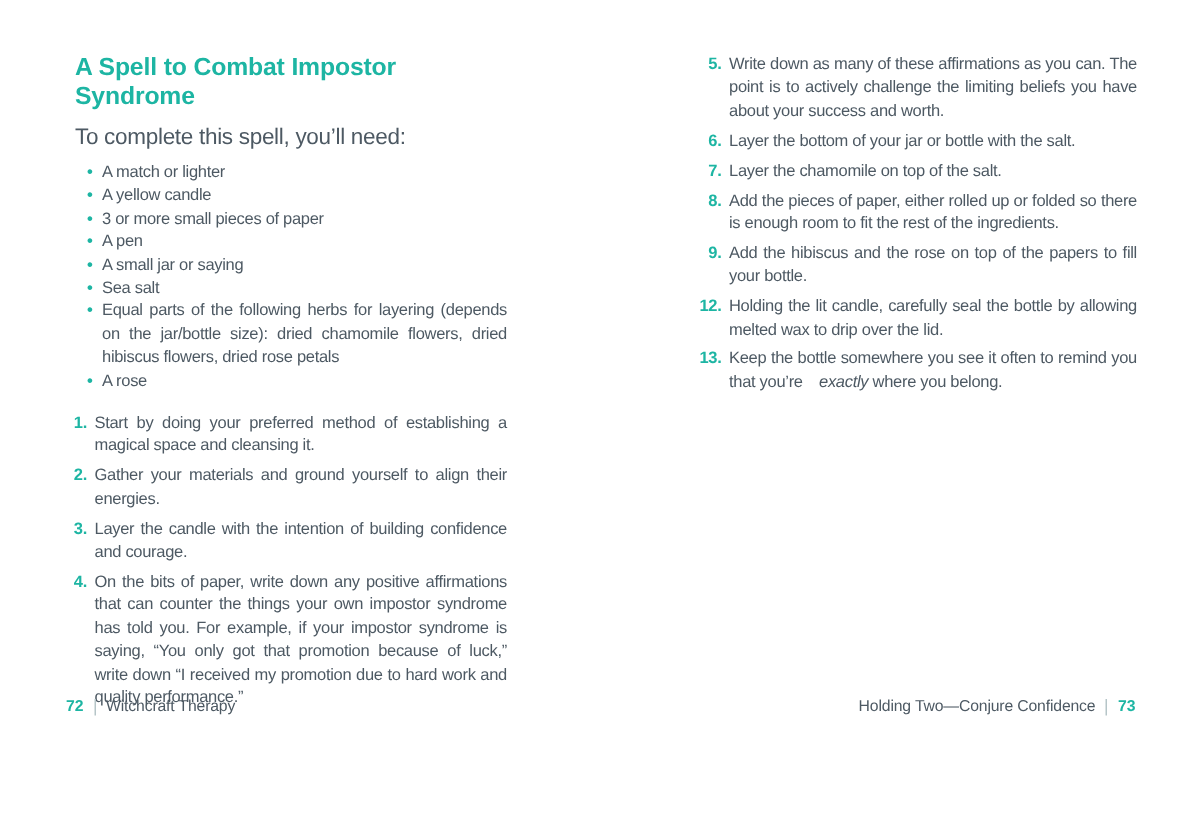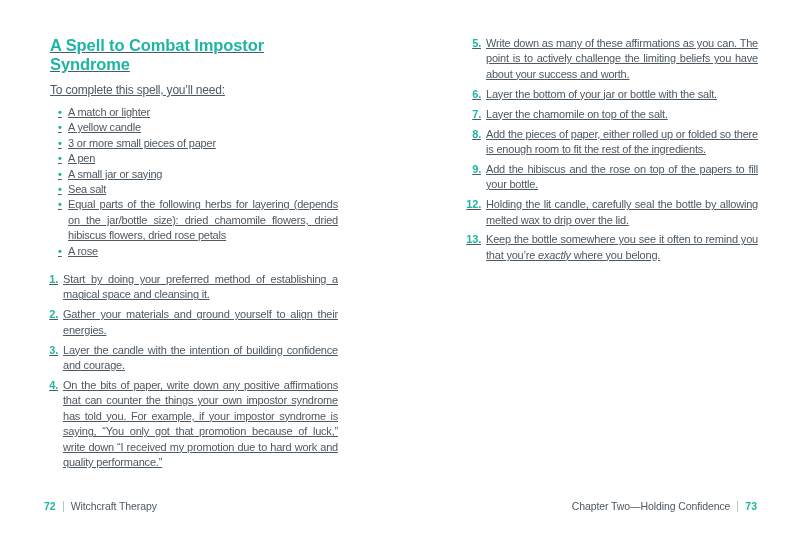--- a/index.html
+++ b/index.html
@@ -11,33 +11,33 @@
   * { box-sizing: border-box; }
   html, body { margin: 0; padding: 0; }
   body {
     width: 800px; height: 546px;
     background: var(--color-background);
     font-family: "Liberation Sans", sans-serif;
     color: var(--color-body-text);
     position: relative;
     overflow: hidden;
   }
-  .col { position: absolute; top: 36px; text-decoration: underline; }
+  .col { position: absolute; top: 36px; }
   .col-left  { left: 44px;  width: 294px; }
   .col-right { left: 460px; width: 298px; }
 
   .title {
     color: var(--color-accent);
     font-size: 16.5px;
     font-weight: bold;
     letter-spacing: -0.1px;
     margin: 0 0 9px 6px;
   }
   .intro {
-    font-size: 12px;
+    font-size: 15px;
     margin: 4px 0 8px 6px;
     letter-spacing: -0.2px;
   }
 
   .supplies { margin: 0 0 13px 14px; }
   .supply {
     display: flex;
     font-size: 11px;
     line-height: 15.4px;
     letter-spacing: -0.2px;
@@ -65,25 +65,25 @@
     text-align: right;
     padding-right: 5px;
   }
   .col-left .step-num  { flex: 0 0 19px; }
   .col-right .step-num { flex: 0 0 26px; }
   .step-text {
     flex: 1;
     text-align: justify;
     hyphens: auto; -webkit-hyphens: auto;
   }
-  .step-text em { font-style: italic; }
+  .step-text em { font-style: italic; margin-left: 8px; }
 
   .footer {
     position: absolute;
-    top: 500px;
+    top: 465px;
     font-size: 10.5px;
     display: flex;
     align-items: center;
     gap: 7px;
   }
   .footer-left  { left: 44px; }
   .footer-right { right: 43px; }
   .pageno {
     color: var(--color-accent);
     font-weight: bold;
@@ -191,16 +191,16 @@
     </div>
 </div>
 
 <div class="footer footer-left">
   <span class="pageno">72</span>
   <span class="vbar"></span>
   <span class="footer-label">Witchcraft Therapy</span>
 </div>
 
 <div class="footer footer-right">
-  <span class="footer-label">Chapter Two—Holding Confidence</span>
+  <span class="footer-label">Holding Two—Conjure Confidence</span>
   <span class="vbar"></span>
   <span class="pageno">73</span>
 </div>
 
 </body></html>

